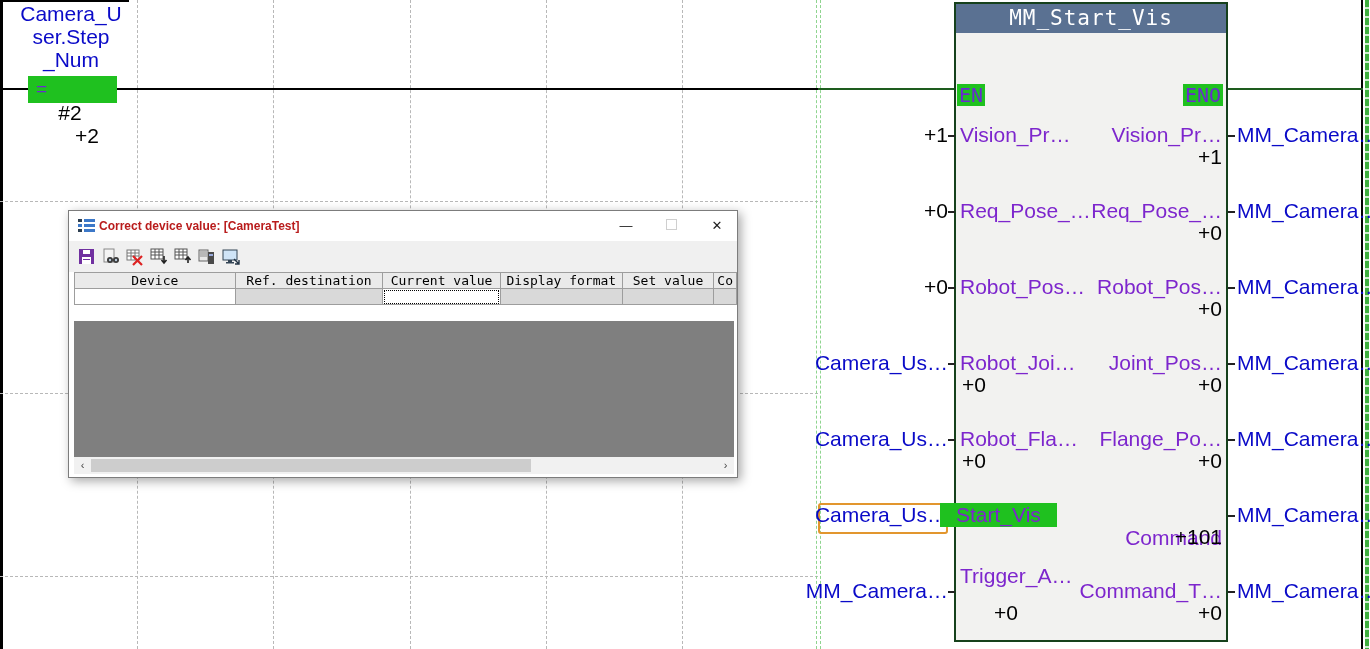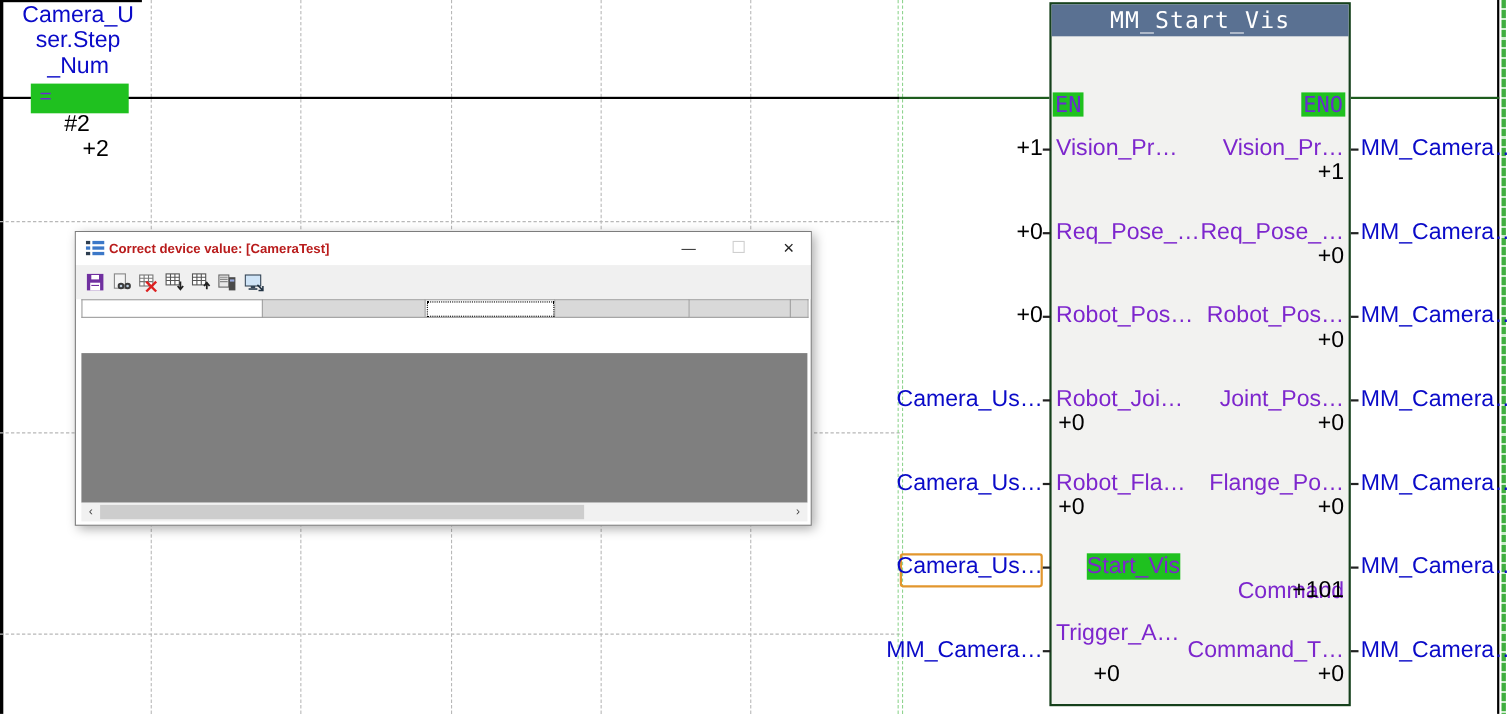--- a/index.html
+++ b/index.html
@@ -36,21 +36,21 @@
       border:2px solid #16411c;box-sizing:border-box;}
   .fb-title{height:29px;background:#5a7192;color:#ffffff;text-align:center;
       font-size:21px;line-height:29px;letter-spacing:1px;}
   .pinbox{position:absolute;top:80px;height:22px;background:#1fc11f;color:#6a2bd0;
       font-size:20px;line-height:22px;padding:0 2px;}
   .en{left:1px;} .eno{right:3px;text-align:right;}
 
   .lo{left:690px;width:258px;text-align:right;font-size:21px;white-space:pre;}
   .lo.val{color:#000;} .lo.dev{color:#0a0ac8;}
   .lp{left:960px;font-size:21px;color:#7d26cd;white-space:pre;}
-  .lp.hl{left:988px;background:#1fc11f;padding:0 0;}
+  .lp.hl{left:940px;background:#1fc11f;padding:0 16px;}
   .lpv{left:962px;font-size:21px;color:#000;}
   .lpv.indent{left:994px;}
   .rp{left:1040px;width:182px;text-align:right;font-size:21px;color:#7d26cd;white-space:pre;}
   .rpv{left:1040px;width:182px;text-align:right;font-size:21px;color:#000;}
   .ro{left:1237px;font-size:21px;color:#0a0ac8;white-space:pre;}
   .dash{width:7px;height:2px;background:#222;}
   .sel-orange{left:818px;top:503px;width:130px;height:31px;border:2px solid #e2962e;
       border-radius:3px;box-sizing:border-box;}
 
   
@@ -237,20 +237,28 @@
   <table class="devtbl">
     <colgroup>
       <col style="width:164px">
         <col style="width:148px">
         <col style="width:118px">
       <col style="width:122px">
         <col style="width:92px">
         <col style="width:16px">
     </colgroup>
     <tbody>
+        <tr>
+      <th>Device</th>
+      <th>Ref. destination</th>
+      <th>Current value</th>
+      <th>Display format</th>
+      <th>Set value</th>
+      <th style="text-align:left">Co</th>
+    </tr>
     <tr>
       <td></td>
       <td class="gcell"></td>
       <td class="focuscell"></td>
       <td class="gcell"></td>
       <td class="gcell"></td>
       <td class="gcell"></td>
     </tr>
   </tbody>
     </table>

